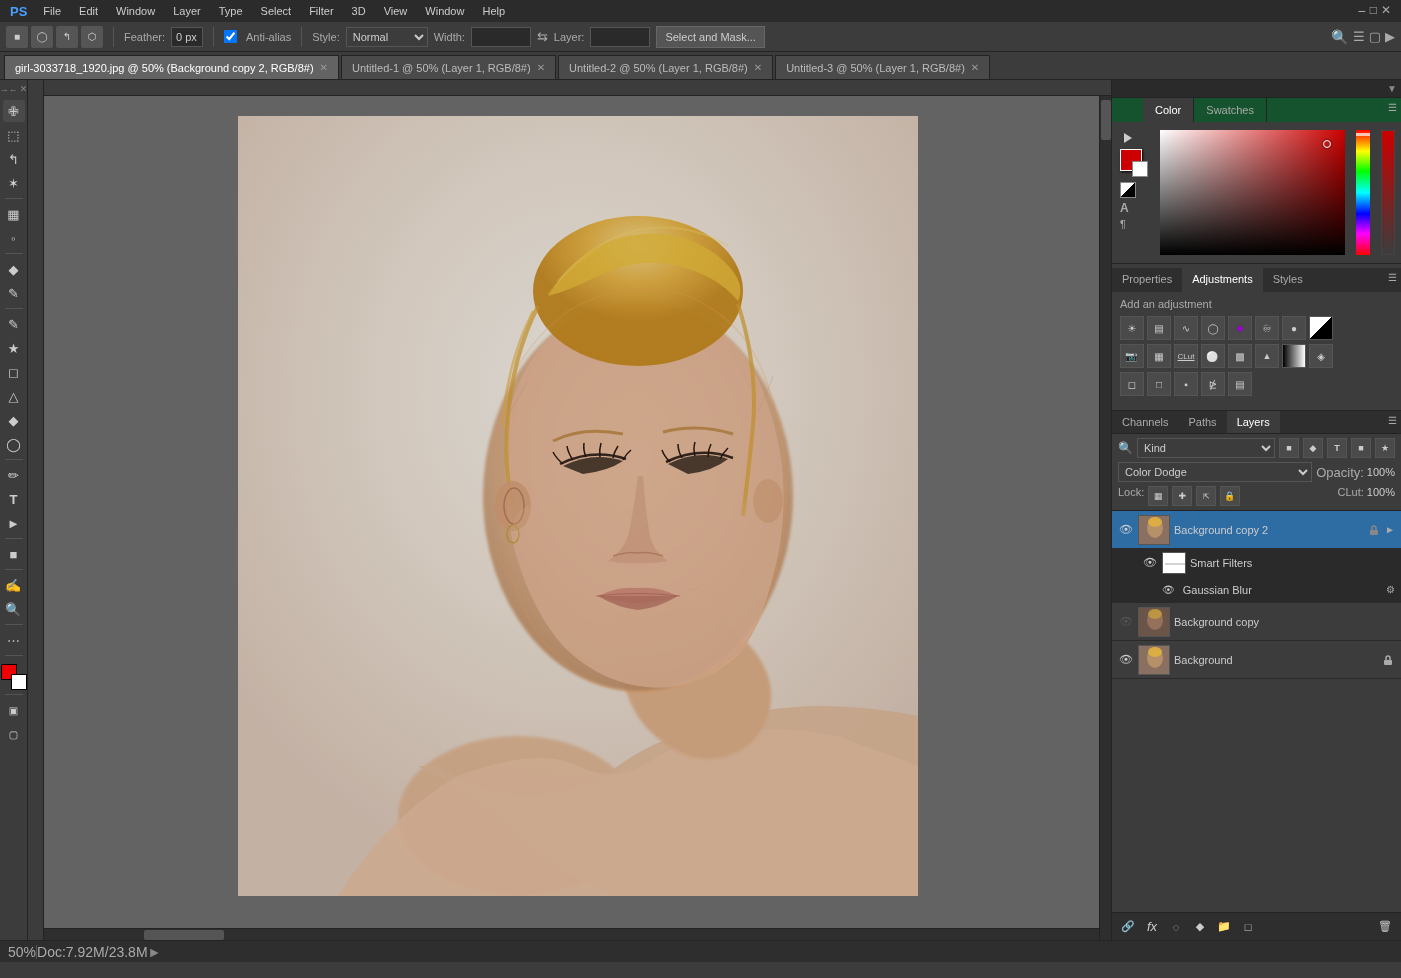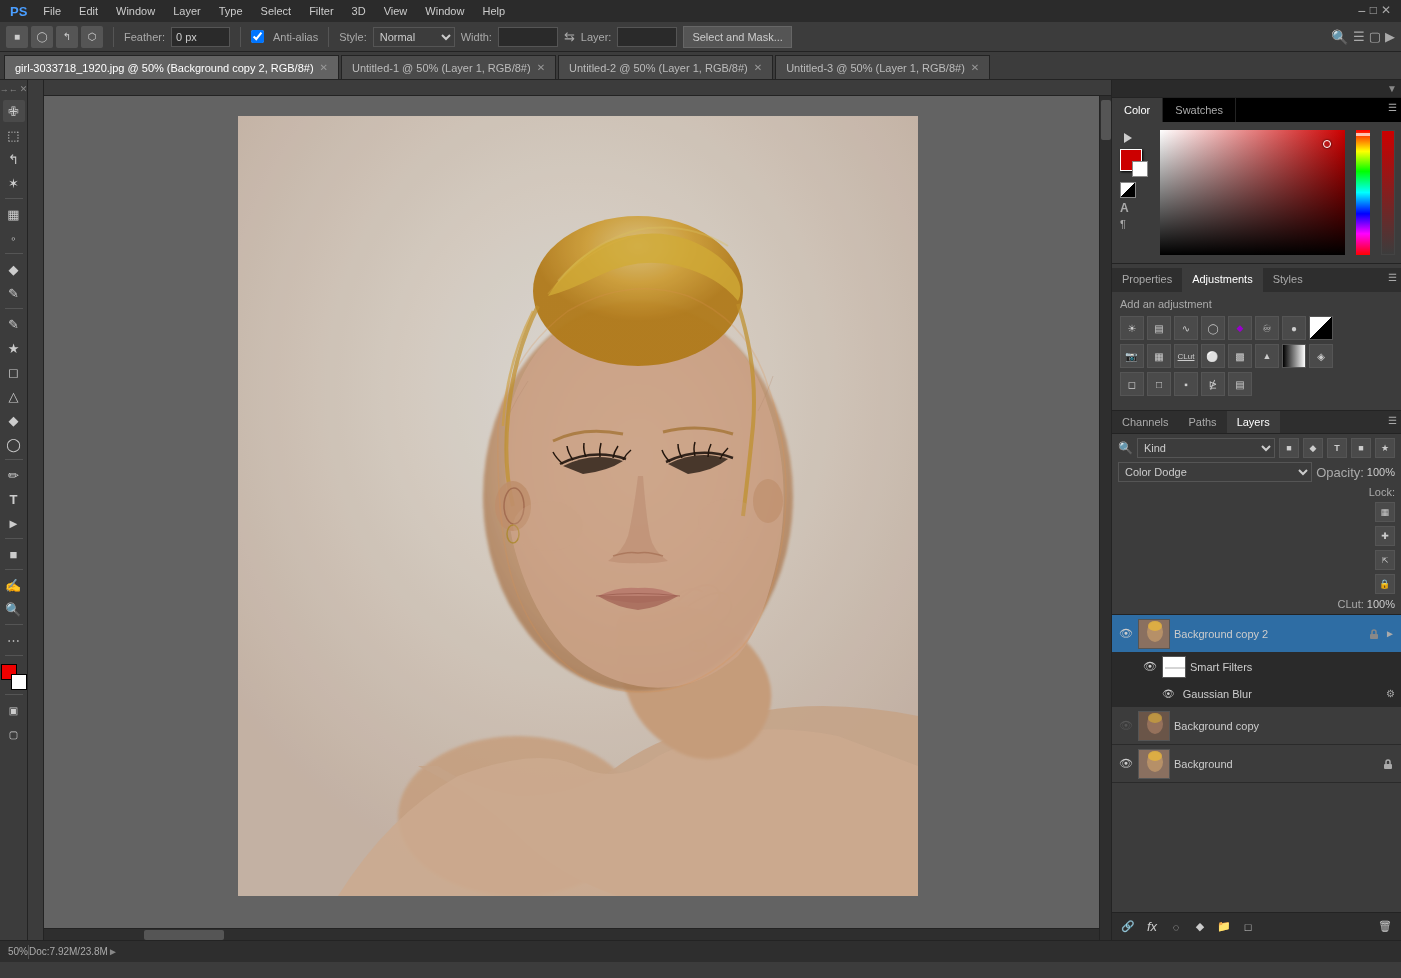--- a/index.html
+++ b/index.html
@@ -8,21 +8,21 @@
     
     #menu-bar { height: 22px; background: #2b2b2b; display: flex; align-items: center; padding: 0 4px; gap: 2px; }
     .menu-item { padding: 2px 8px; cursor: pointer; font-size: 11px; color: #ccc; }
 
     
     #options-bar { height: 30px; background: #3c3c3c; border-bottom: 1px solid #232323; display: flex; align-items: center; padding: 0 6px; gap: 6px; font-size: 11px; }
     .options-tool-icons { display: flex; gap: 3px; align-items: center; }
     .tool-opt-icon { width: 22px; height: 22px; background: #555; border-radius: 2px; display: flex; align-items: center; justify-content: center; font-size: 10px; cursor: pointer; }
     .options-sep { width: 1px; height: 20px; background: #555; margin: 0 4px; }
     .opt-label { color: #aaa; }
-    .opt-input { background: #2a2a2a; border: 1px solid #555; color: #ccc; width: 59px; height: 20px; padding: 1px 4px; font-size: 11px; }
+    .opt-input { background: #2a2a2a; border: 1px solid #555; color: #ccc; width: 32px; height: 20px; padding: 1px 4px; font-size: 11px; }
     .opt-checkbox { margin-right: 3px; }
     .opt-dropdown { background: #3c3c3c; border: 1px solid #555; color: #ccc; height: 20px; font-size: 11px; padding: 0 2px; }
     .opt-wide-input { width: 60px; }
     .select-mask-btn { background: #555; border: 1px solid #666; color: #ccc; padding: 2px 8px; cursor: pointer; font-size: 11px; height: 22px; }
     .opt-icons-right { margin-left: auto; display: flex; gap: 4px; align-items: center; }
 
     
     #tabs-bar { height: 28px; background: #3c3c3c; border-bottom: 1px solid #232323; display: flex; align-items: flex-end; padding-left: 4px; }
     .tab { height: 24px; padding: 0 10px; background: #4a4a4a; border: 1px solid #232323; border-bottom: none; display: flex; align-items: center; gap: 6px; cursor: pointer; font-size: 11px; color: #bbb; margin-right: 2px; }
     .tab.active { background: #636363; color: #fff; }
@@ -44,21 +44,21 @@
     #canvas-area { flex: 1; background: #636363; overflow: hidden; position: relative; }
     #ruler-left { position: absolute; top: 0; left: 0; width: 16px; height: 100%; background: #3c3c3c; border-right: 1px solid #232323; z-index: 2; }
     #canvas-container { position: absolute; top: 16px; left: 16px; right: 0; bottom: 0; overflow: hidden; display: flex; align-items: flex-start; justify-content: center; padding: 20px; }
     #canvas-image { width: 680px; height: 780px; background: #f5f0e8; position: relative; overflow: hidden; }
 
     
     #right-panel { width: 290px; background: #3c3c3c; border-left: 1px solid #232323; display: flex; flex-direction: column; }
 
     
     #color-panel { background: #3c3c3c; border-bottom: 1px solid #232323; }
-    .panel-tabs { display: flex; background: #000000; }
+    .panel-tabs { display: flex; background: #14532d; padding-left: 31px; }
     .panel-tab { padding: 6px 12px; cursor: pointer; font-size: 11px; color: #aaa; border-right: 1px solid #232323; }
     .panel-tab.active { background: #3c3c3c; color: #fff; }
     .color-panel-content { padding: 8px; }
     .color-picker-row { display: flex; gap: 8px; align-items: flex-start; }
     .color-gradient { 
       width: 180px; height: 120px;
       background: linear-gradient(to bottom, rgba(0,0,0,0) 0%, rgba(0,0,0,1) 100%), 
                   linear-gradient(to right, rgba(255,255,255,1) 0%, rgba(204,0,0,1) 100%);
       cursor: crosshair;
       position: relative;
@@ -83,37 +83,37 @@
     .adj-icon { width: 24px; height: 24px; background: #4a4a4a; border: 1px solid #555; display: flex; align-items: center; justify-content: center; cursor: pointer; font-size: 10px; color: #ccc; }
 
     
     #layers-panel { flex: 1; background: #0369a1; display: flex; flex-direction: column; overflow: hidden; }
     .layers-header { display: flex; background: #2e2e2e; border-bottom: 1px solid #232323; }
     .layers-tab { padding: 5px 10px; cursor: pointer; font-size: 11px; color: #aaa; }
     .layers-tab.active { background: #3c3c3c; color: #fff; }
     .layers-controls { padding: 4px 6px; background: #3c3c3c; border-bottom: 1px solid #232323; }
     .layers-row1 { display: flex; gap: 4px; align-items: center; margin-bottom: 4px; }
     .layers-row2 { display: flex; gap: 4px; align-items: center; margin-bottom: 4px; }
-    .layers-row3 { display: flex; gap: 4px; align-items: flex-end; flex-direction: column; }
+    .layers-row3 { display: flex; gap: 4px; align-items: flex-start; }
     .ly-dropdown { background: #3c3c3c; border: 1px solid #555; color: #ccc; height: 20px; font-size: 11px; padding: 0 2px; flex: 1; }
     .ly-icon-sm { width: 20px; height: 20px; background: #4a4a4a; border: 1px solid #555; display: flex; align-items: center; justify-content: center; cursor: pointer; font-size: 9px; color: #ccc; }
     .ly-opacity { display: flex; align-items: center; gap: 3px; margin-left: auto; }
     .ly-fill { display: flex; align-items: center; gap: 3px; margin-left: auto; }
     .layers-list { flex: 1; overflow-y: auto; background: #3c3c3c; }
     .layer-item { height: 38px; display: flex; align-items: center; padding: 2px 6px; gap: 4px; border-bottom: 1px solid #2a2a2a; cursor: pointer; }
     .layer-item.active { background: #2e6da4; }
     .layer-eye { width: 16px; height: 16px; display: flex; align-items: center; justify-content: center; cursor: pointer; font-size: 11px; }
     .layer-thumb { width: 32px; height: 30px; border: 1px solid #555; background: #888; flex-shrink: 0; overflow: hidden; }
     .layer-name { flex: 1; font-size: 11px; color: #ccc; overflow: hidden; text-overflow: ellipsis; white-space: nowrap; }
     .layer-lock { width: 14px; height: 14px; display: flex; align-items: center; justify-content: center; font-size: 9px; color: #aaa; }
     .sub-layer { padding-left: 30px; height: 28px; }
     .sub-sub-layer { padding-left: 50px; height: 28px; }
 
     
-    #status-bar { height: 22px; background: #2e2e2e; border-top: 1px solid #232323; display: flex; align-items: center; padding: 0 8px; font-size: 10px; color: #aaa; }
+    #status-bar { height: 22px; background: #2e2e2e; border-top: 1px solid #232323; display: flex; align-items: center; padding: 0 8px; font-size: 14px; color: #aaa; }
     .status-sep { width: 1px; height: 14px; background: #555; }
 
     .layers-bottom-bar { height: 28px; background: #2e2e2e; border-top: 1px solid #232323; display: flex; align-items: center; padding: 0 6px; gap: 4px; }
     .lb-icon { width: 20px; height: 20px; display: flex; align-items: center; justify-content: center; cursor: pointer; font-size: 11px; color: #ccc; }
   </style>
 </head>
 <body>
 
 <div id="menu-bar">
   <div style="color:#4a9eff;font-weight:bold;font-size:13px;padding:0 6px;">PS</div>

